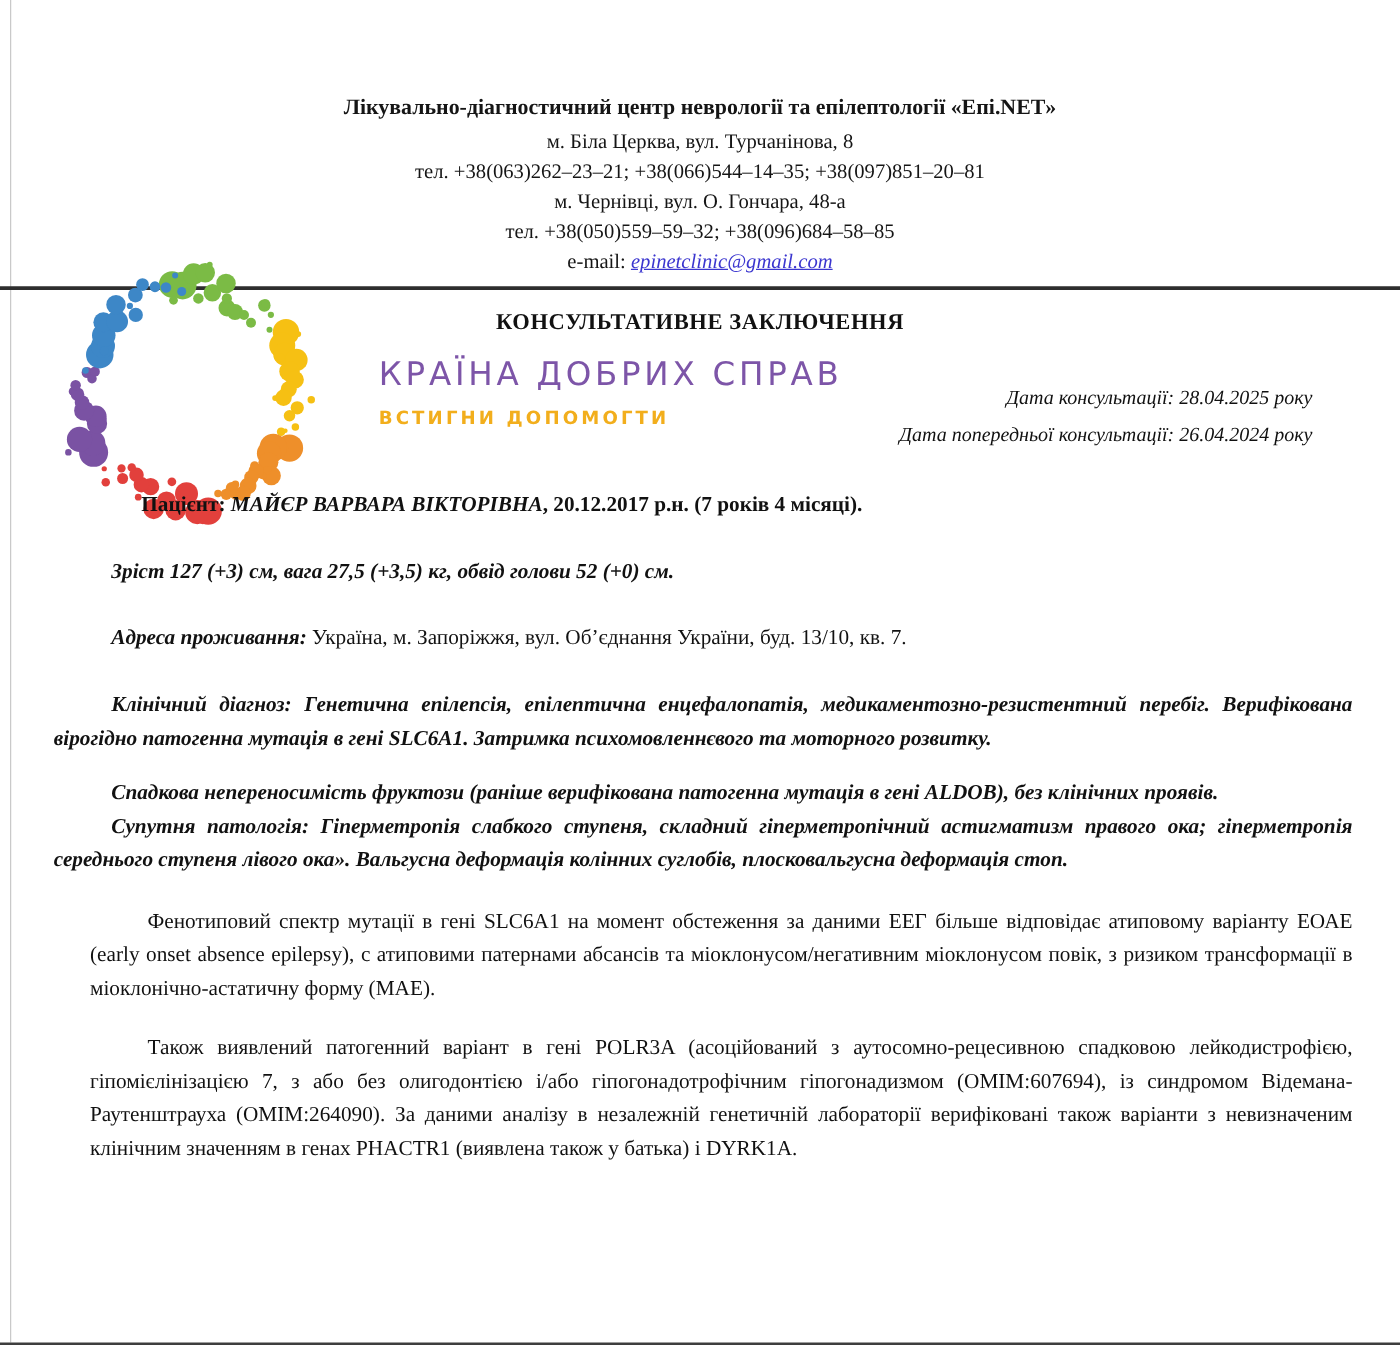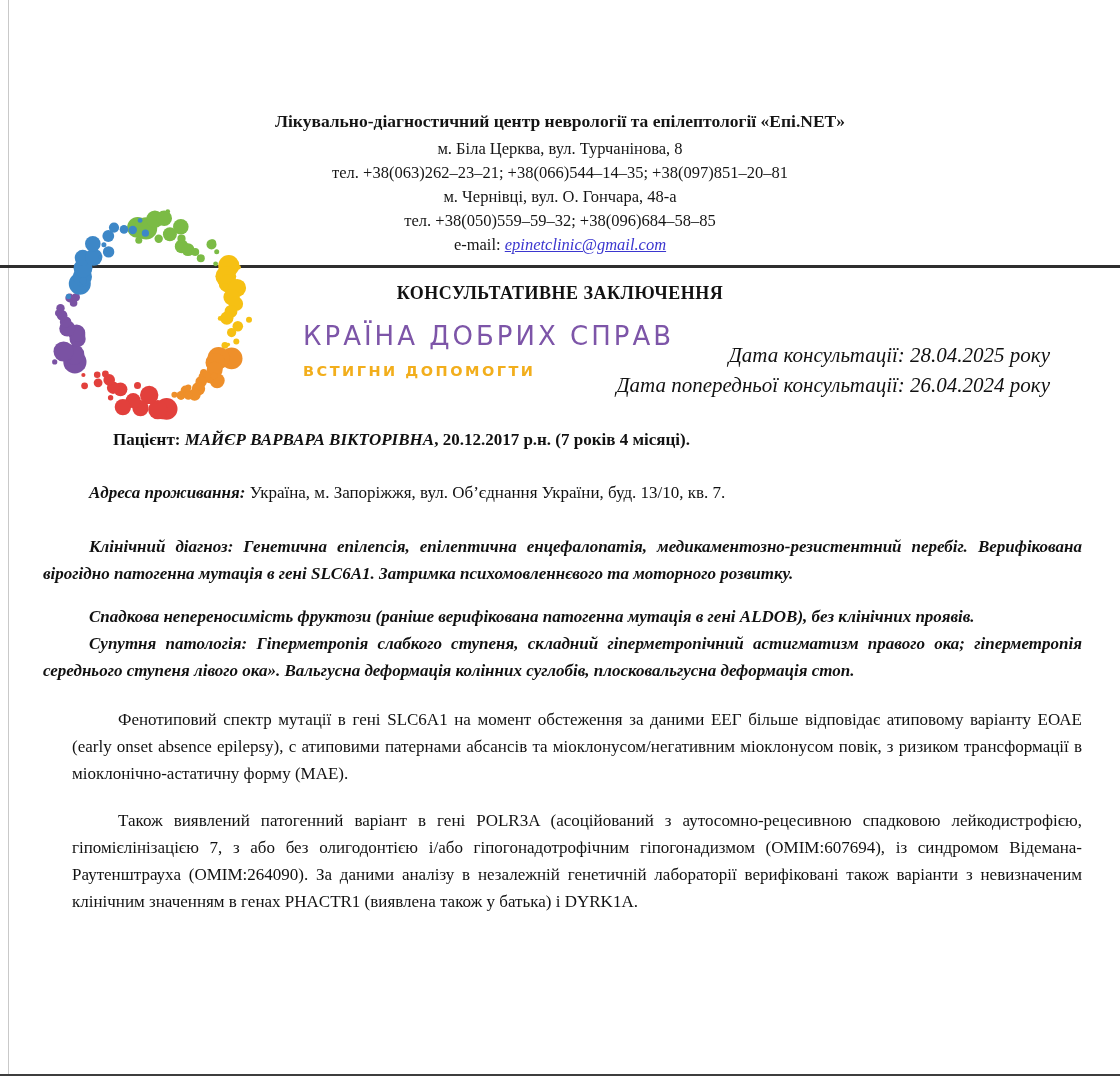--- a/index.html
+++ b/index.html
@@ -6,38 +6,38 @@
   body{
     width:1120px;height:1080px;position:relative;background:#ffffff;
     font-family:"Liberation Serif","DejaVu Serif",serif;color:#111;
     overflow:hidden;
   }
   
   .edge-left{position:absolute;left:8px;top:0;bottom:6px;width:1px;background:#c9c9c9;}
   .edge-bottom{position:absolute;left:0;right:0;bottom:4px;height:2px;background:#3e3e3e;}
 
   
-  .org-header{padding-top:108px;text-align:center;font-size:16.5px;line-height:24px;color:#151515;}
+  .org-header{padding-top:72px;text-align:center;font-size:16.5px;line-height:24px;color:#151515;}
   .org-name{font-size:17.5px;font-weight:bold;line-height:26px;margin-bottom:3px;}
   .email-link{font-style:italic;text-decoration:underline;color:#3b36cf;}
 
   .rule{height:3px;background:#2e2e2e;margin:8px 0 0 0;}
 
   
   .brand-row{position:relative;height:152px;}
   .doc-title{
     position:absolute;left:0;right:0;top:15px;margin:0;text-align:center;
     font-size:18px;font-weight:bold;letter-spacing:.5px;font-family:"Liberation Serif",serif;
   }
   .brand-block{position:absolute;left:303px;top:50px;font-family:"DejaVu Sans",sans-serif;}
   .brand-title{font-size:26px;font-weight:400;letter-spacing:3px;line-height:36px;}
   .brand-tagline{font-size:14.5px;font-weight:700;letter-spacing:2.5px;margin-top:9px;}
   .dates{
     position:absolute;right:70px;top:72px;text-align:right;
-    font-style:italic;font-size:21px;line-height:30px;color:#101010;
+    font-style:italic;font-size:16px;line-height:30px;color:#101010;
   }
 
   
   .logo{position:absolute;left:36px;top:202px;z-index:1;}
   .org-header,.rule{position:relative;z-index:0;}
   main,.brand-row{position:relative;z-index:2;}
 
   
   main{padding:0 38px 0 43px;margin-top:6px;}
   main p{margin:0;font-size:17px;line-height:27px;text-align:justify;}
@@ -193,20 +193,21 @@
   <div class="dates">
     <div>Дата консультації: 28.04.2025 року</div>
     <div>Дата попередньої консультації: 26.04.2024 року</div>
   </div>
 </div>
 
 <main>
   <p class="p-patient"><span class="b-up">Пацієнт:</span>
     <span class="bi">МАЙЄР ВАРВАРА ВІКТОРІВНА</span><span class="b-up">, 20.12.2017  р.н. (7 років 4 місяці).</span></p>
 
+  <p class="p-anthro bi">Зріст 127 (+3) см, вага 27,5 (+3,5) кг, обвід голови 52 (+0) см.</p>
 
   <p class="p-address"><span class="bi">Адреса проживання:</span>
     <span class="reg">Україна, м. Запоріжжя, вул. Об’єднання України, буд. 13/10, кв. 7.</span></p>
 
   <p class="p-diagnosis bi">Клінічний діагноз: Генетична епілепсія, епілептична енцефалопатія, медикаментозно-резистентний перебіг. Верифікована вірогідно патогенна мутація в гені SLC6A1. Затримка психомовленнєвого та моторного розвитку.</p>
 
   <p class="p-fructose bi">Спадкова непереносимість фруктози (раніше верифікована патогенна мутація в гені ALDOB), без клінічних проявів.</p>
 
   <p class="p-comorbid bi">Супутня патологія: Гіперметропія слабкого ступеня, складний гіперметропічний астигматизм правого ока; гіперметропія середнього ступеня лівого ока». Вальгусна деформація колінних суглобів, плосковальгусна деформація стоп.</p>
 

